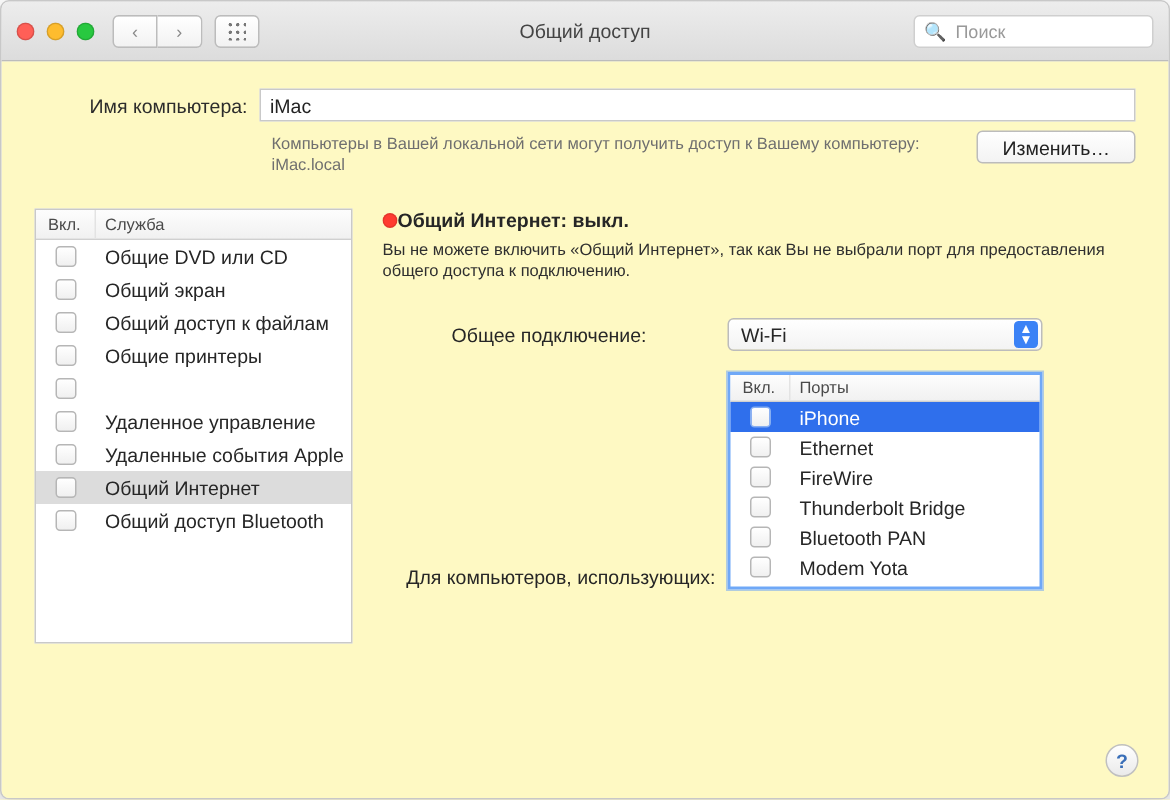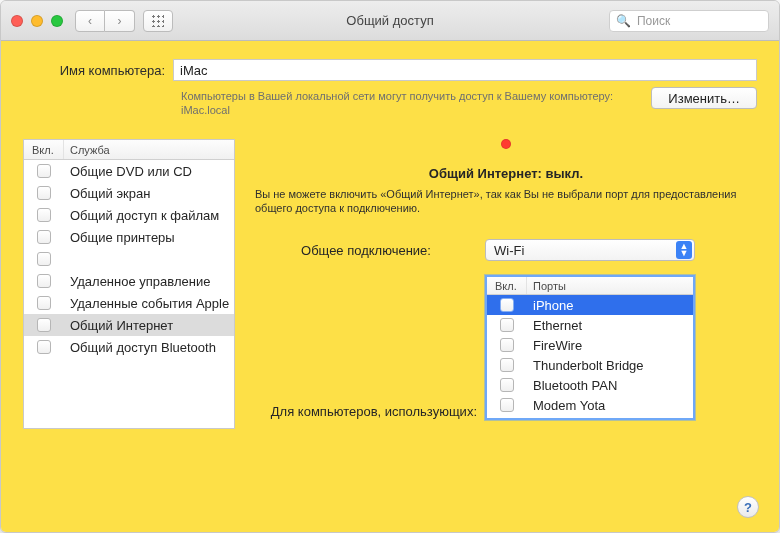--- a/index.html
+++ b/index.html
@@ -78,21 +78,21 @@
   .search {
     margin-left:auto;
     display:flex; align-items:center;
     background: #fff;
     border:1px solid #cfcfcf; border-radius:4px;
     height:22px; width:160px; padding:0 6px;
     color:#999; font-size:12px;
   }
   .search .mag { margin-right:6px; font-size:12px; color:#9a9a9a; }
 
-  .content { flex:1; background:#fde047; position:relative; padding: 18px 22px 22px 22px; }
+  .content { flex:1; background:#fef9c3; position:relative; padding: 18px 22px 22px 22px; }
 
   .namerow { display:flex; align-items:center; margin-bottom:6px; }
   .namerow label { width:150px; text-align:right; padding-right:8px; color:#2c2c2c; }
   .namefield {
     flex:1; height:22px; background:#fff; border:1px solid #c9c9c9;
     border-radius:0; padding:2px 6px; font-size:13px; color:#222;
   }
 
   .hintrow { display:flex; align-items:flex-start; }
   .hintrow .spacer { width:158px; }
@@ -124,21 +124,21 @@
   .svcrow .chk {
     width:40px; display:flex; justify-content:center;
   }
   .chkbox {
     width:14px; height:14px; border:1px solid #b6b6b6; border-radius:3px;
     background:linear-gradient(#ffffff,#f0f0f0);
   }
   .svcrow .svclabel { flex:1; padding-left:6px; }
 
   .detail { flex:1; }
-  .statusline { display:flex; align-items:center; gap:17px; margin-bottom:6px;flex-direction:column; }
+  .statusline { display:flex; align-items:center; gap:0; margin-bottom:6px; }
   .statusdot { width:10px; height:10px; border-radius:50%; background:#ff3b30; border:0.5px solid rgba(0,0,0,0.1); }
   .statustxt { font-weight:600; font-size:13px; }
   .desc { font-size:11px; color:#2f2f2f; line-height:14px; margin-bottom:24px; }
 
   .formrow { display:flex; align-items:center; margin-bottom:14px; }
   .formrow .flabel { width:230px; text-align:center; padding-right:8px; font-size:13px; }
   .select {
     width:210px; height:22px;
     background:linear-gradient(#ffffff,#f3f3f3);
     border:1px solid #bcbcbc; border-radius:4px;

